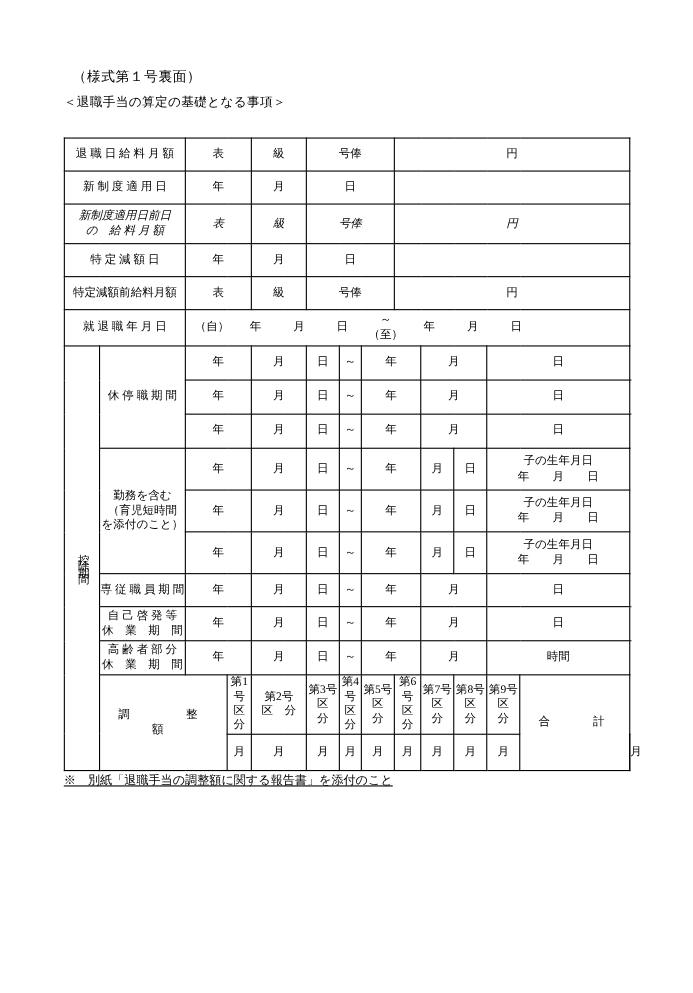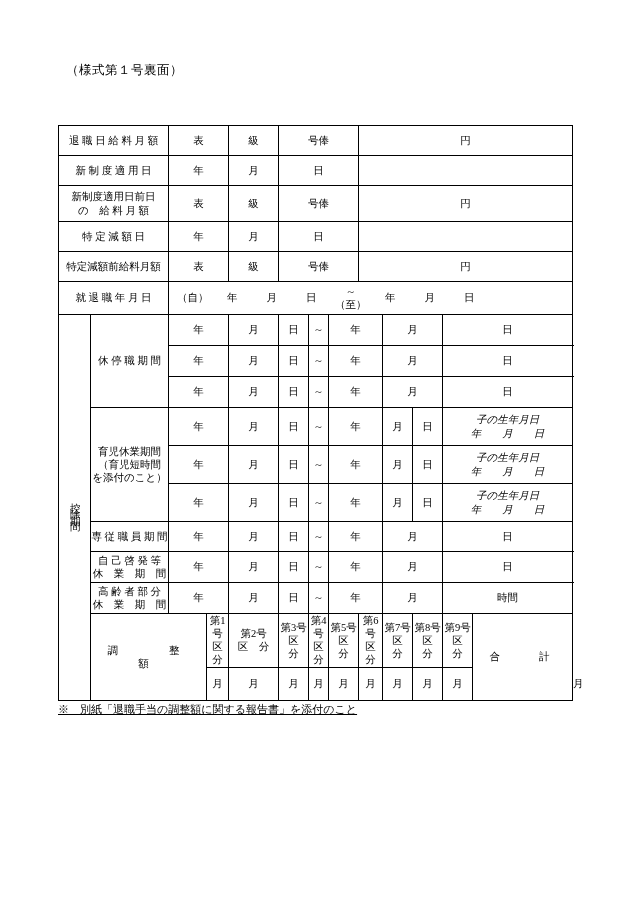--- a/index.html
+++ b/index.html
@@ -57,21 +57,21 @@
     text-align: center;
     line-height: 1.25;
   }
   .lbl {
     font-size: 10.5px;
     white-space: nowrap;
   }
   .rowh-30 { height: 30px; }
   .rowh-31 { height: 31px; }
   .rowh-33 { height: 33px; }
-  .rowh-36 { height: 36px; }
+  .rowh-36 { height: 36px; font-style: italic; }
   .rowh-38 { height: 38px; }
   .yen {
     text-align: right;
     padding-right: 10px;
   }
   .vert-label {
     writing-mode: vertical-rl;
     text-orientation: upright;
     letter-spacing: 6px;
     margin: 0 auto;
@@ -120,29 +120,29 @@
     font-size: 10.5px;
   }
   .jikan-right {
     text-align: right;
     padding-right: 8px;
     font-size: 10.5px;
   }
   .child-top {
     font-size: 9px;
     line-height: 1.3;
-    font-style: italic;
   }
 </style>
 </head>
 <body>
 
 <div class="page">
 
   <div class="doc-title">（様式第１号裏面）</div>
+  <div class="doc-subtitle">＜退職手当の算定の基礎となる事項＞</div>
 
   <div class="form-wrap">
     <table class="form">
       <colgroup>
         <col style="width:32px">
         <col style="width:78px">
         <col style="width:38px">
         <col style="width:22px">
         <col style="width:30px">
         <col style="width:20px">
@@ -245,21 +245,21 @@
         <td colspan="2">月</td>
         <td>日</td>
         <td>～</td>
         <td colspan="2">年</td>
         <td colspan="2">月</td>
         <td colspan="3">日</td>
       </tr>
 
       <tr class="rowh-38">
         <td rowspan="3" class="kosei">
-          <div>育児休業期間</div>
+          <div>勤務を含む</div>
           <div>（育児短時間</div>
           <div>を添付のこと）</div>
         </td>
         <td colspan="2">年</td>
         <td colspan="2">月</td>
         <td>日</td>
         <td>～</td>
         <td colspan="2">年</td>
         <td>月</td>
         <td>日</td>

